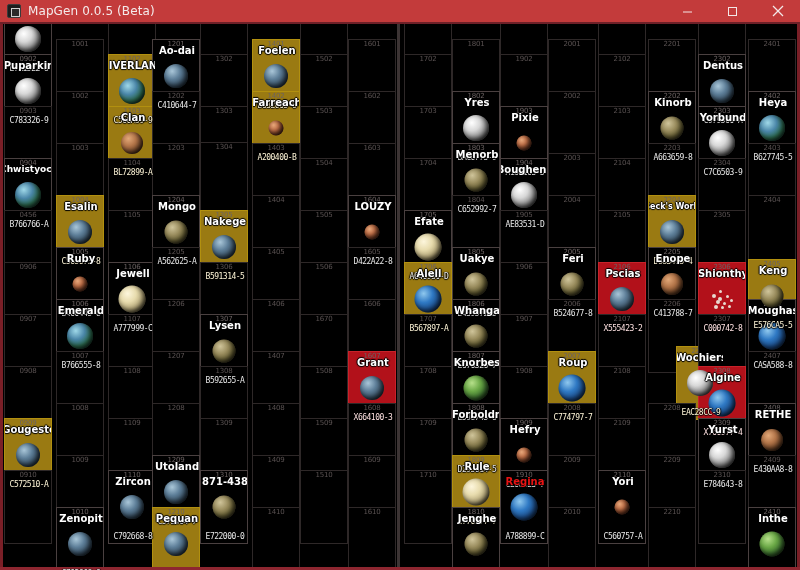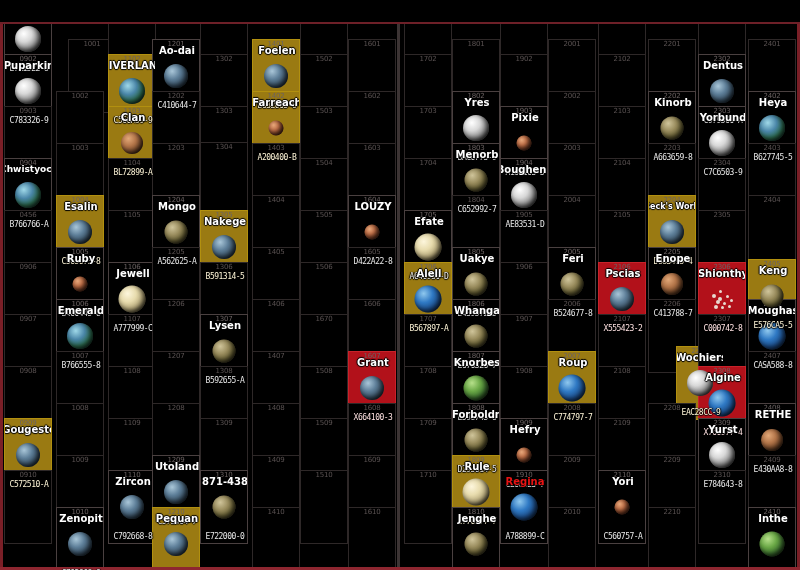--- a/index.html
+++ b/index.html
@@ -148,20 +148,44 @@
     transform: translate(-50%, -50%);
     border-radius: 50%;
     z-index: 2;
   }
 </style>
 </head>
 <body>
 
 <div id="app">
 
+  <div id="titlebar">
+    <div id="title-icon">
+      <div class="cube"></div>
+    </div>
+    <div id="title-text">MapGen 0.0.5 (Beta)</div>
+    <div id="win-controls">
+      <div class="win-btn">
+        <svg width="11" height="11" viewBox="0 0 11 11">
+            <line x1="1" y1="6" x2="10" y2="6" stroke="#f3e7e7" stroke-width="1"></line>
+          </svg>
+      </div>
+      <div class="win-btn">
+        <svg width="11" height="11" viewBox="0 0 11 11">
+            <rect x="1.5" y="1.5" width="8" height="8" fill="none" stroke="#f3e7e7" stroke-width="1"></rect>
+          </svg>
+      </div>
+      <div class="win-btn">
+        <svg width="12" height="12" viewBox="0 0 12 12">
+            <line x1="1" y1="1" x2="11" y2="11" stroke="#f3e7e7" stroke-width="1.2"></line>
+            <line x1="11" y1="1" x2="1" y2="11" stroke="#f3e7e7" stroke-width="1.2"></line>
+          </svg>
+      </div>
+    </div>
+  </div>
 
   <div id="map">
     <div id="cells-layer">
         <div class="cell occupied" style="left: 4px; top: -20px;">
           <div class="planet" style="width: 26px; height: 26px; background: radial-gradient(circle at 34% 30%, rgb(255, 255, 255) 0%, rgb(216, 216, 216) 32%, rgb(142, 142, 142) 62%, rgb(58, 58, 58) 88%, rgb(26, 26, 26) 100%); box-shadow: rgba(0, 0, 0, 0.75) -2px -2px 5px inset;"></div>
           <div class="uwp">E7A1522-8</div>
         </div>
         <div class="cell occupied" style="left: 4px; top: 32px;">
           <div class="hexno">0902</div>
           <div class="planet" style="width: 26px; height: 26px; background: radial-gradient(circle at 34% 30%, rgb(255, 255, 255) 0%, rgb(216, 216, 216) 32%, rgb(142, 142, 142) 62%, rgb(58, 58, 58) 88%, rgb(26, 26, 26) 100%); box-shadow: rgba(0, 0, 0, 0.75) -2px -2px 5px inset;"></div>
@@ -191,21 +215,21 @@
         </div>
         <div class="cell occupied amber" style="left: 4px; top: 396px;">
           <div class="hexno">0909</div>
           <div class="planet" style="width: 24px; height: 24px; background: radial-gradient(circle at 34% 30%, rgb(169, 198, 216) 0%, rgb(94, 127, 153) 35%, rgb(60, 84, 104) 62%, rgb(34, 48, 60) 88%, rgb(16, 23, 29) 100%); box-shadow: rgba(0, 0, 0, 0.75) -2px -2px 5px inset;"></div>
           <div class="wname">Gougeste</div>
           <div class="uwp">C572510-A</div>
         </div>
         <div class="cell" style="left: 4px; top: 448px;">
           <div class="hexno">0910</div>
         </div>
-        <div class="cell" style="left: 56px; top: 17px; margin-left: 12px;">
+        <div class="cell" style="left: 56px; top: 17px;">
           <div class="hexno">1001</div>
         </div>
         <div class="cell" style="left: 56px; top: 69px;">
           <div class="hexno">1002</div>
         </div>
         <div class="cell" style="left: 56px; top: 121px;">
           <div class="hexno">1003</div>
         </div>
         <div class="cell occupied amber" style="left: 56px; top: 173px;">
           <div class="hexno">1004</div>
@@ -584,21 +608,21 @@
           <div class="planet" style="width: 27px; height: 27px; background: radial-gradient(circle at 34% 30%, rgb(143, 200, 238) 0%, rgb(47, 121, 196) 35%, rgb(29, 79, 140) 62%, rgb(19, 48, 90) 88%, rgb(8, 23, 38) 100%); box-shadow: rgba(0, 0, 0, 0.75) -2px -2px 5px inset;"></div>
           <div class="wname redtext">Regina</div>
           <div class="uwp">A788899-C</div>
         </div>
         <div class="cell" style="left: 548px; top: 17px;">
           <div class="hexno">2001</div>
         </div>
         <div class="cell" style="left: 548px; top: 69px;">
           <div class="hexno">2002</div>
         </div>
-        <div class="cell" style="left: 548px; top: 121px;">
+        <div class="cell" style="left: 548px; top: 131px;">
           <div class="hexno">2003</div>
         </div>
         <div class="cell" style="left: 548px; top: 173px;">
           <div class="hexno">2004</div>
         </div>
         <div class="cell occupied" style="left: 548px; top: 225px;">
           <div class="hexno">2005</div>
           <div class="planet" style="width: 23px; height: 23px; background: radial-gradient(circle at 34% 30%, rgb(207, 196, 154) 0%, rgb(154, 141, 94) 35%, rgb(106, 98, 54) 62%, rgb(58, 54, 32) 88%, rgb(26, 24, 14) 100%); box-shadow: rgba(0, 0, 0, 0.75) -2px -2px 5px inset;"></div>
           <div class="wname">Feri</div>
           <div class="uwp">B524677-8</div>

